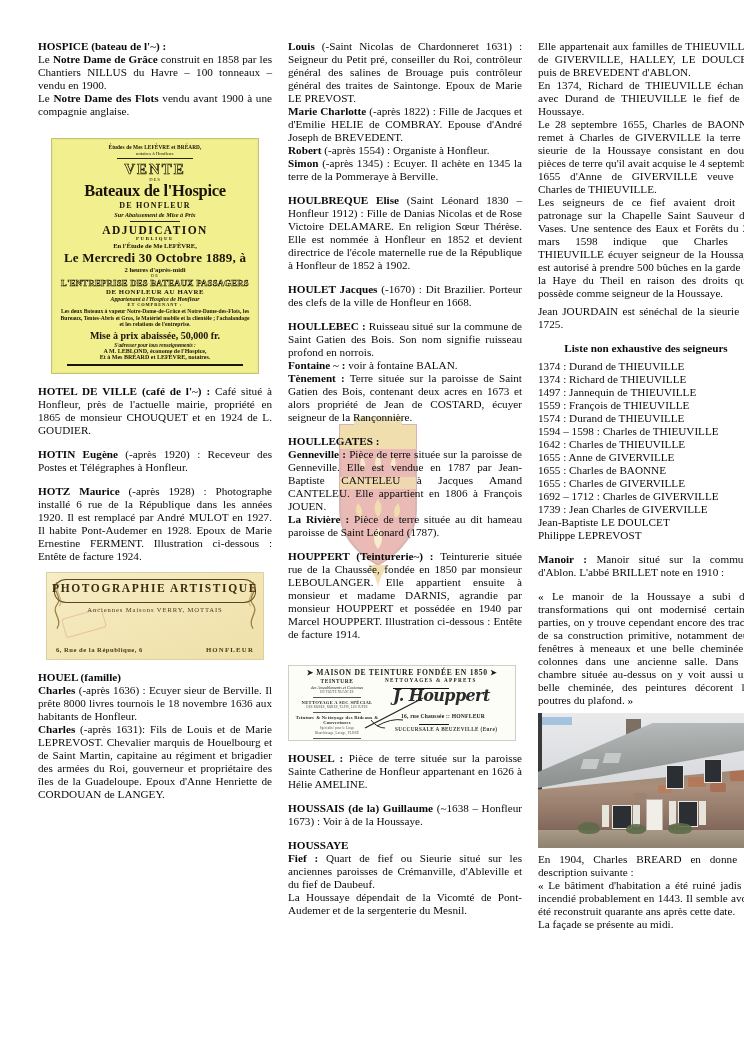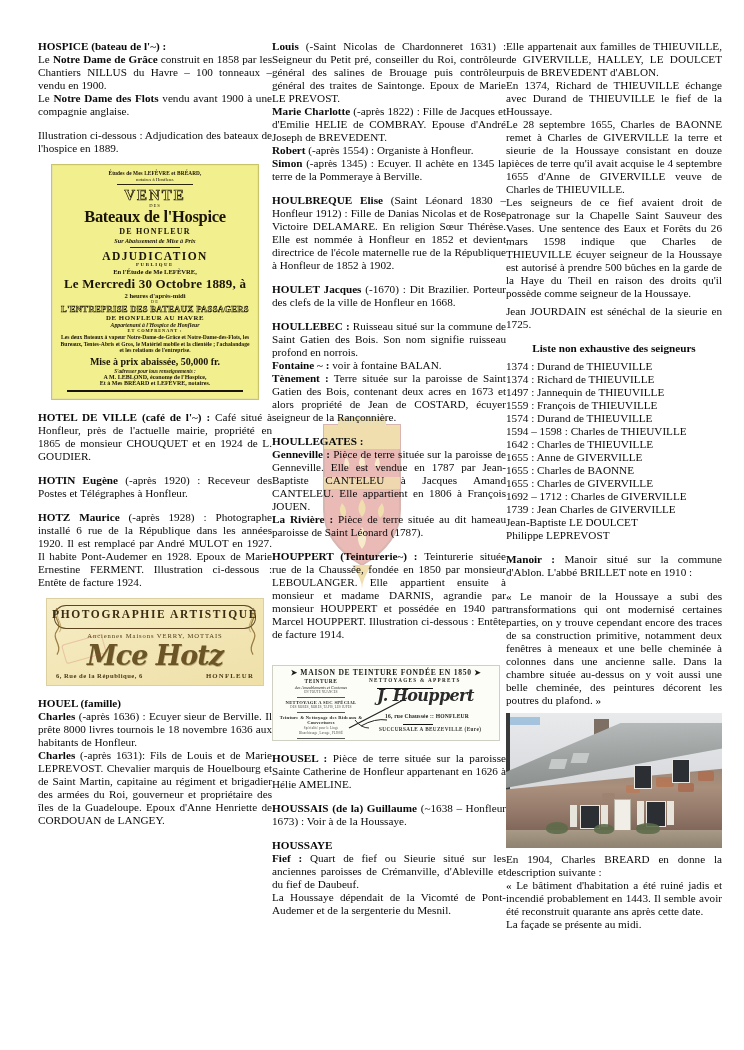--- a/index.html
+++ b/index.html
@@ -2,21 +2,21 @@
 <html><head>
 <meta charset="utf-8">
 <style>
   html,body{margin:0;padding:0;background:#fff;}
   body{
     width:744px;height:1050px;overflow:hidden;
     font-family:"Liberation Serif","DejaVu Serif",serif;
     color:#0a0a0a;
   }
   .page{position:relative;width:744px;height:1050px;box-sizing:border-box;padding:40px 30px 20px 38px;}
-  .cols{display:flex;height:100%;}
+  .cols{display:flex;gap:16px;height:100%;}
   .col{width:234px;flex:0 0 234px;position:relative;}
   .col3{width:216px;flex:0 0 216px;}
   p{margin:0;font-size:11.2px;line-height:13.0px;text-align:justify;text-justify:inter-word;}
   .gap{height:11px;}
   .sm{height:5px;}
   b,.b{font-weight:bold;}
   .hdr{font-weight:bold;}
   .center{text-align:center;}
   
   .watermark{
@@ -155,21 +155,20 @@
 <div class="page">
  <div class="cols">
 
   <div class="col">
    <div class="col-inner">
 
     <p class="hdr">HOSPICE (bateau de l'~) :</p>
     <p>Le <b>Notre Dame de Grâce</b><span> construit en 1858 par les Chantiers NILLUS du Havre – 100 tonneaux – vendu en 1900.</span></p>
     <p>Le <b>Notre Dame des Flots</b><span> vendu avant 1900 à une compagnie anglaise.</span></p>
     <div class="gap"></div>
-    <p>Illustration ci-dessous : Adjudication des bateaux de l'hospice en 1889.</p>
 
     <div class="poster">
       <div class="l1">Études de Mes LEFÈVRE et BRÉARD,</div>
       <div class="l2">notaires à Honfleur.</div>
       <div class="rule w45"></div>
       <div class="vente">VENTE</div>
       <div class="des">DES</div>
       <div class="bateaux">Bateaux de l'Hospice</div>
       <div class="dehonfleur">DE HONFLEUR</div>
       <div class="abaissement">Sur Abaissement de Mise à Prix</div>
@@ -204,21 +203,20 @@
       <svg class="scroll-l" viewBox="0 0 20 70">
         <path d="M10 4 C2 14 18 22 10 32 C2 42 18 50 10 62" fill="none" stroke="#8a6c2e" stroke-width="1.6"></path>
         <path d="M13 6 C5 16 20 24 13 34" fill="none" stroke="#a98c48" stroke-width="1"></path>
       </svg>
       <svg class="scroll-r" viewBox="0 0 20 70">
         <path d="M10 4 C18 14 2 22 10 32 C18 42 2 50 10 62" fill="none" stroke="#8a6c2e" stroke-width="1.6"></path>
         <path d="M7 6 C15 16 0 24 7 34" fill="none" stroke="#a98c48" stroke-width="1"></path>
       </svg>
       <div class="ph-title">PHOTOGRAPHIE ARTISTIQUE</div>
       <div class="ph-sub">Anciennes Maisons VERRY, MOTTAIS</div>
-      <div class="ph-script">Mce Hotz</div>
       <div class="ph-stamp"></div>
       <div class="ph-addr">6, Rue de la République, 6</div>
       <div class="ph-city">HONFLEUR</div>
     </div>
 
     <div class="gap"></div>
     <p class="hdr">HOUEL (famille)</p>
     <p><b>Charles</b> <span>(-après 1636)</span> <span>: Ecuyer sieur de Berville. Il prête 8000 livres tournois le 18 novembre 1636 aux habitants de Honfleur.</span></p>
     <p><b>Charles</b> <span>(-après 1631)</span><span>: Fils de Louis et de Marie LEPREVOST. Chevalier marquis de Houelbourg et de Saint Martin, capitaine au régiment et brigadier des armées du Roi, gouverneur et propriétaire des îles de la Guadeloupe. Epoux d'Anne Henriette de CORDOUAN de LANGEY.</span></p>
 

